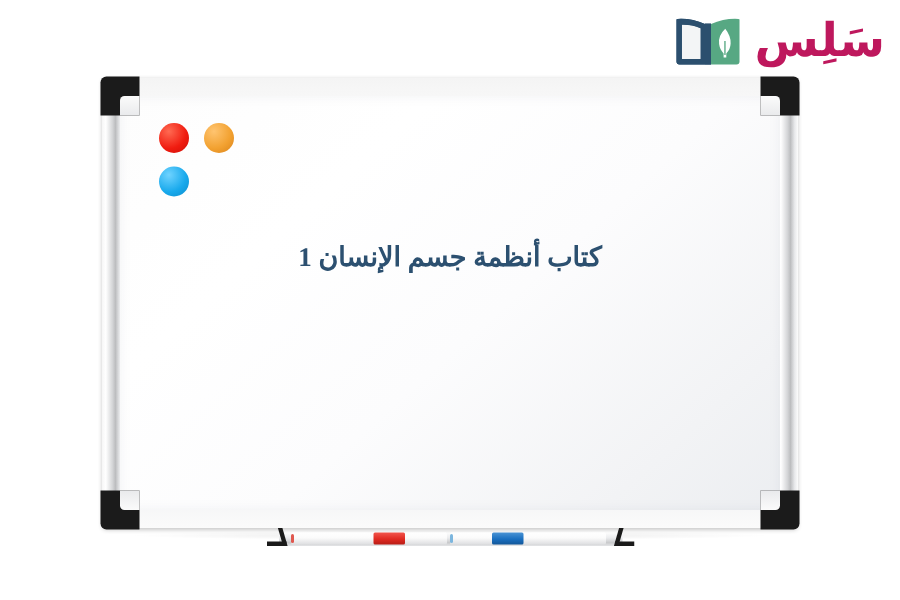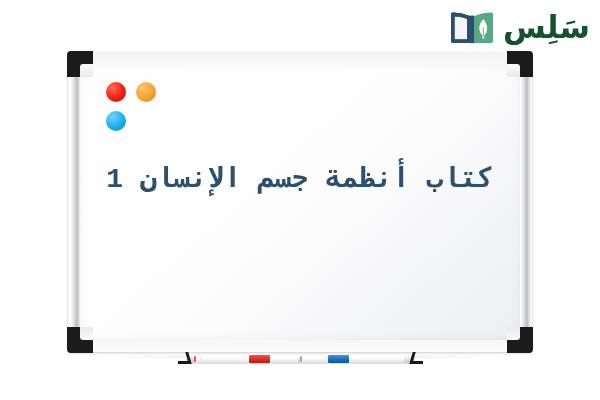--- a/index.html
+++ b/index.html
@@ -30,21 +30,21 @@
   .logo-book {
     width: 46px;
     height: 40px;
     flex: 0 0 auto;
     display: block;
   }
   .logo-word {
     font-family: "DejaVu Sans", "Liberation Sans", sans-serif;
     font-size: 31px;
     font-weight: 700;
-    color: #14532d;
+    color: #be185d;
     line-height: 1;
     letter-spacing: 0px;
     white-space: nowrap;
     direction: rtl;
   }
 
   
   .board-wrap {
     position: absolute;
     left: 68px;
@@ -154,23 +154,23 @@
   .title-block {
     position: absolute;
     left: 0;
     right: 0;
     top: 94px;
     text-align: center;
     direction: rtl;
     z-index: 4;
   }
   .title-line {
-    font-family: Liberation Mono, monospace;
+    font-family: Liberation Serif, serif;
     font-weight: 700;
-    font-size: 28px;
+    font-size: 18px;
     line-height: 1.55;
     color: #2c5070;
     white-space: nowrap;
     direction: rtl;
     unicode-bidi: isolate;
   }
 
   
   .tray {
     position: absolute;

